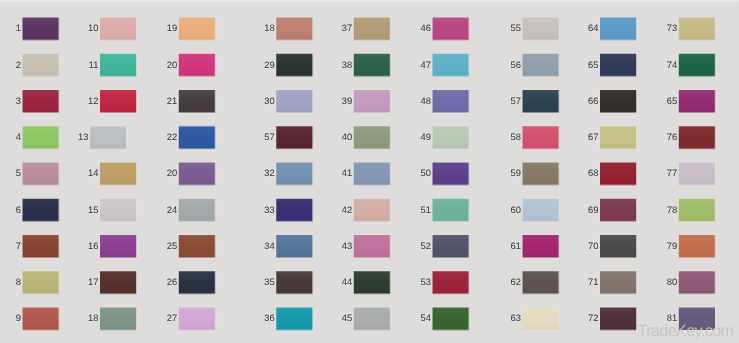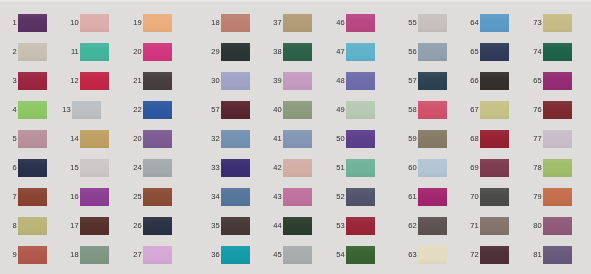--- a/index.html
+++ b/index.html
@@ -335,13 +335,14 @@
 <span class="chip" style="background-color: rgb(195, 110, 75);"></span>
 </div>
 <div class="cell" style="left:543px;top:217.0px">
 <span class="num">80</span>
 <span class="chip" style="background-color: rgb(142, 90, 119);"></span>
 </div>
 <div class="cell" style="left:543px;top:246.0px">
 <span class="num">81</span>
 <span class="chip" style="background-color: rgb(102, 89, 123);"></span>
 </div>
+<div id="wm">TradeKey.com</div>
 </div>
 
 </body></html>

